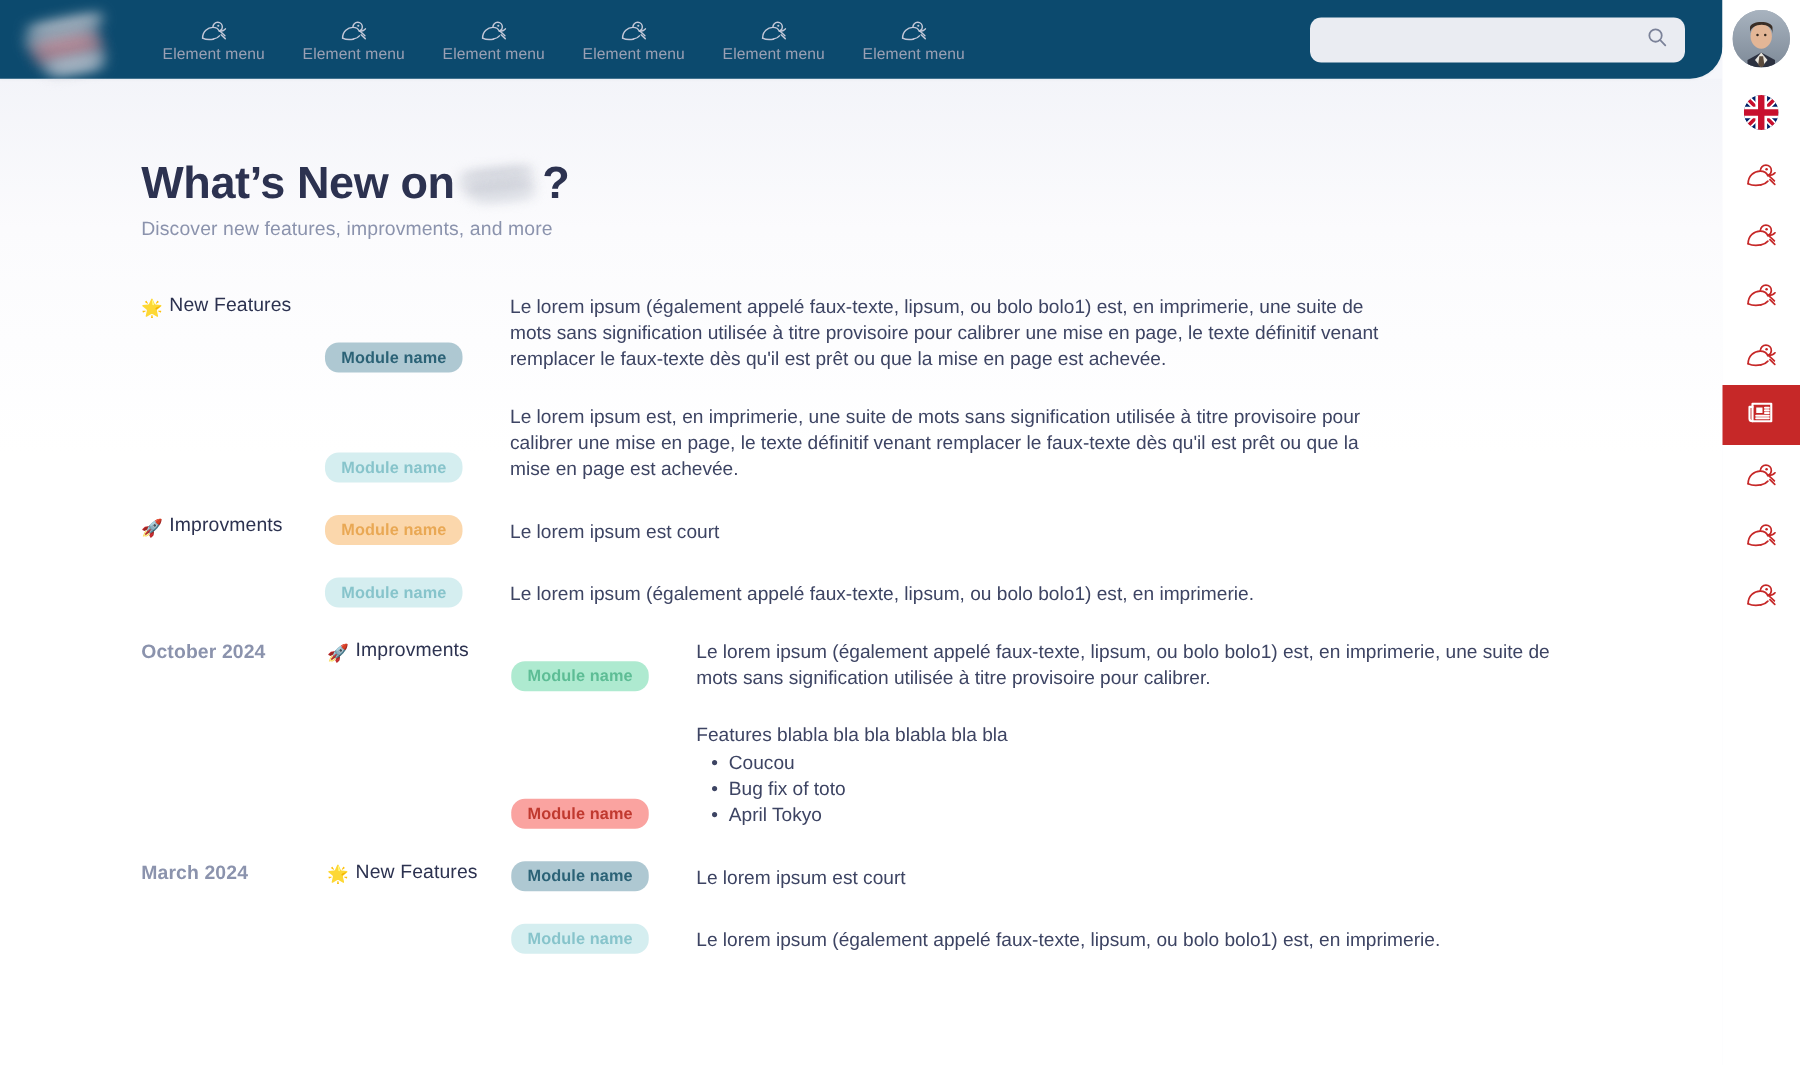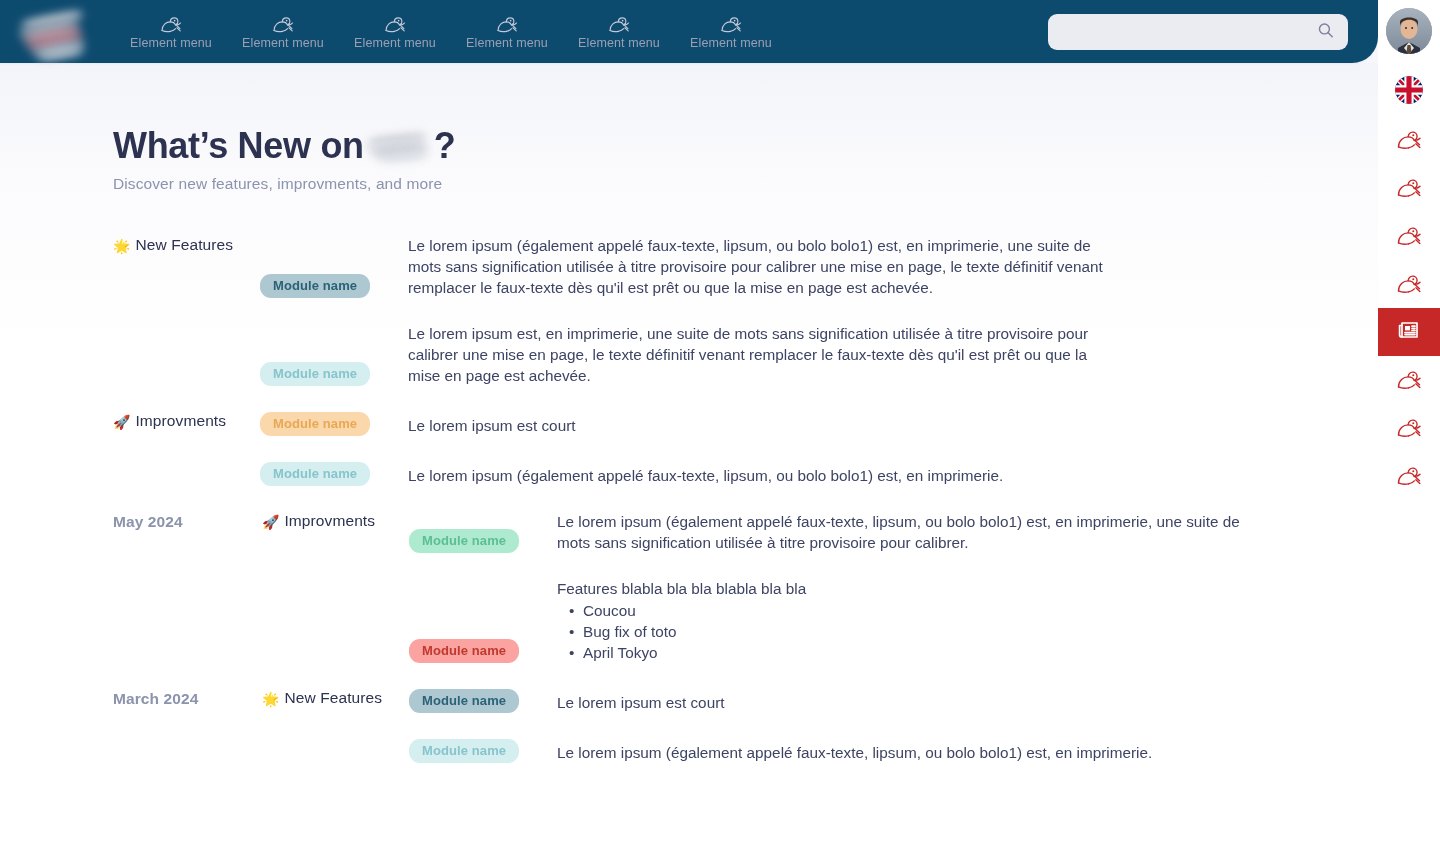--- a/index.html
+++ b/index.html
@@ -568,21 +568,21 @@
                 <div class="entry-body">
                   <p>Le lorem ipsum (également appelé faux-texte, lipsum, ou bolo bolo1) est, en imprimerie.</p>
                 </div>
               </div>
             </div>
           </div>
         </div>
       </section>
       <section class="month-block">
         <div class="col-month">
-          <div class="month-label">May 2024</div>
+          <div class="month-label">October 2024</div>
         </div>
         <div class="col-groups">
           <div class="group">
             <div class="group-kind">
               <span class="kind-emoji">🚀</span>
               <span class="kind-text">Improvments</span>
             </div>
             <div class="entries">
               <div class="entry">
                 <div class="badge-cell"><span class="badge" style="background:#aeead0;color:#5dbd95">Module name</span></div>

